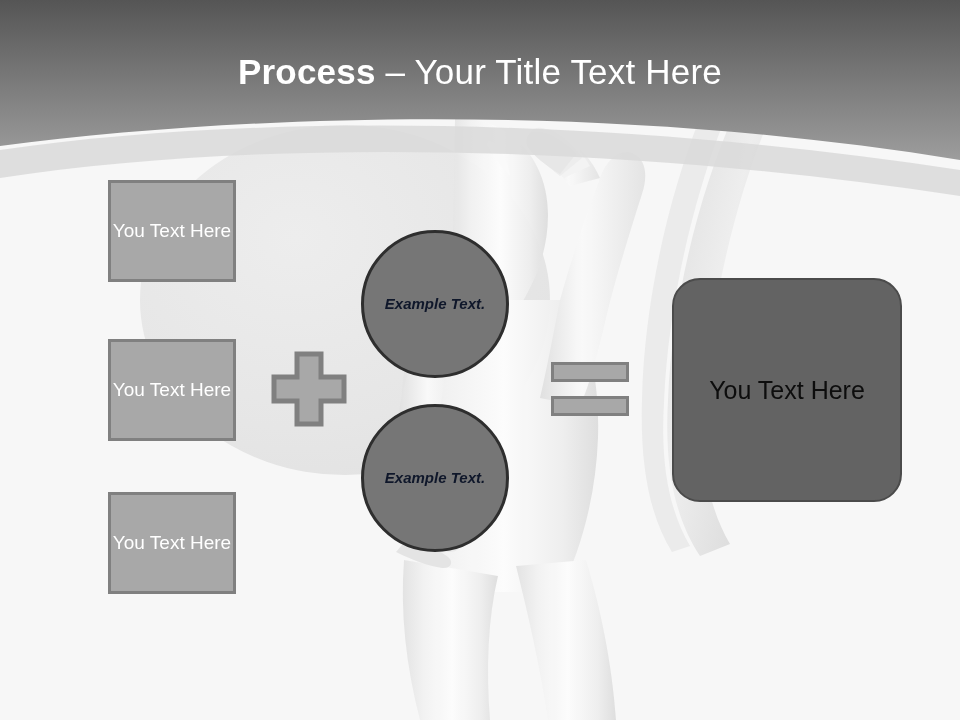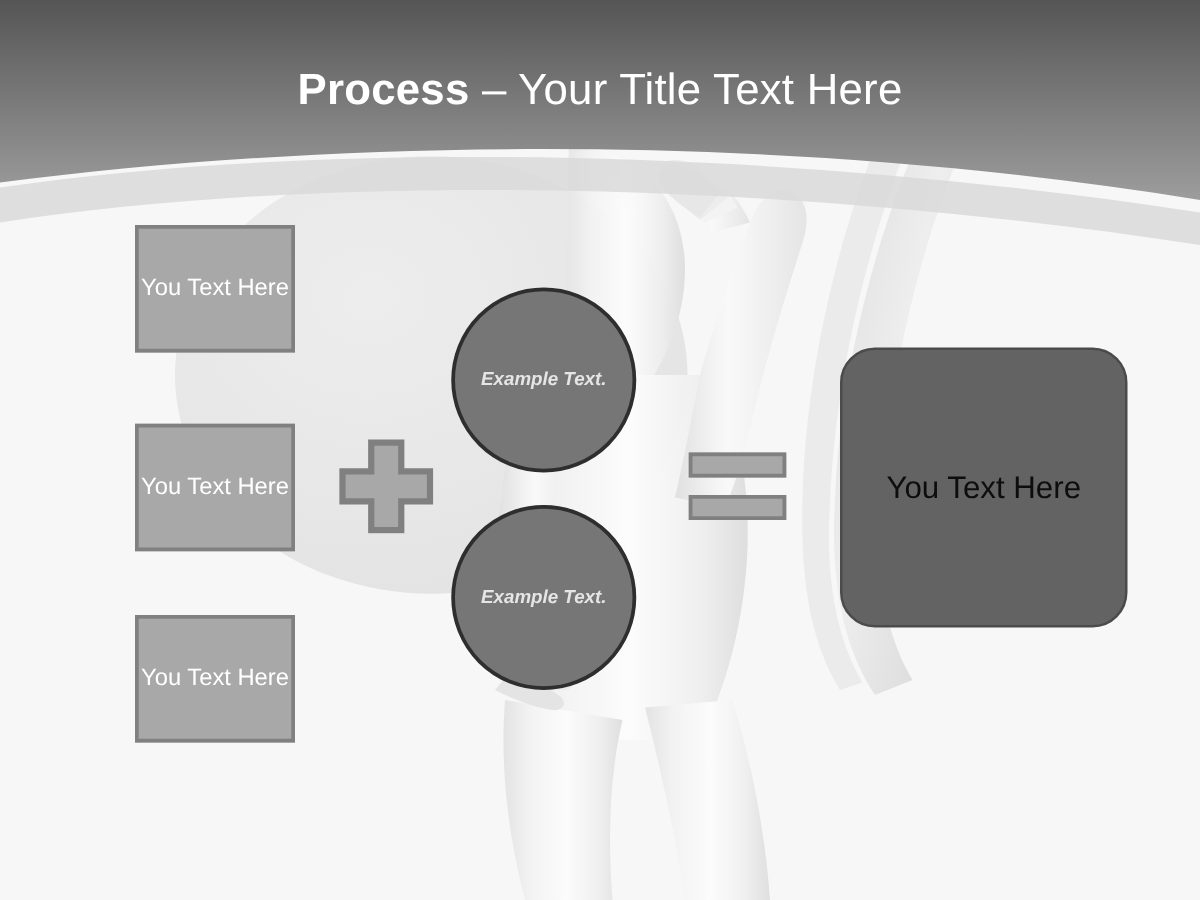--- a/index.html
+++ b/index.html
@@ -81,21 +81,21 @@
     width: 148px;
     height: 148px;
     border-radius: 50%;
     background: #767676;
     border: 3px solid #2e2e2e;
     box-sizing: border-box;
     display: flex;
     align-items: center;
     justify-content: center;
     text-align: center;
-    color: #e5e5e5;
+    color: #0f172a;
     font-size: 15px;
     font-weight: 700;
     font-style: italic;
     line-height: 1.5;
   }
   .circle-1 { left: 361px; top: 230px; }
   .circle-2 { left: 361px; top: 404px; }
 
   
   .equals-sign {

